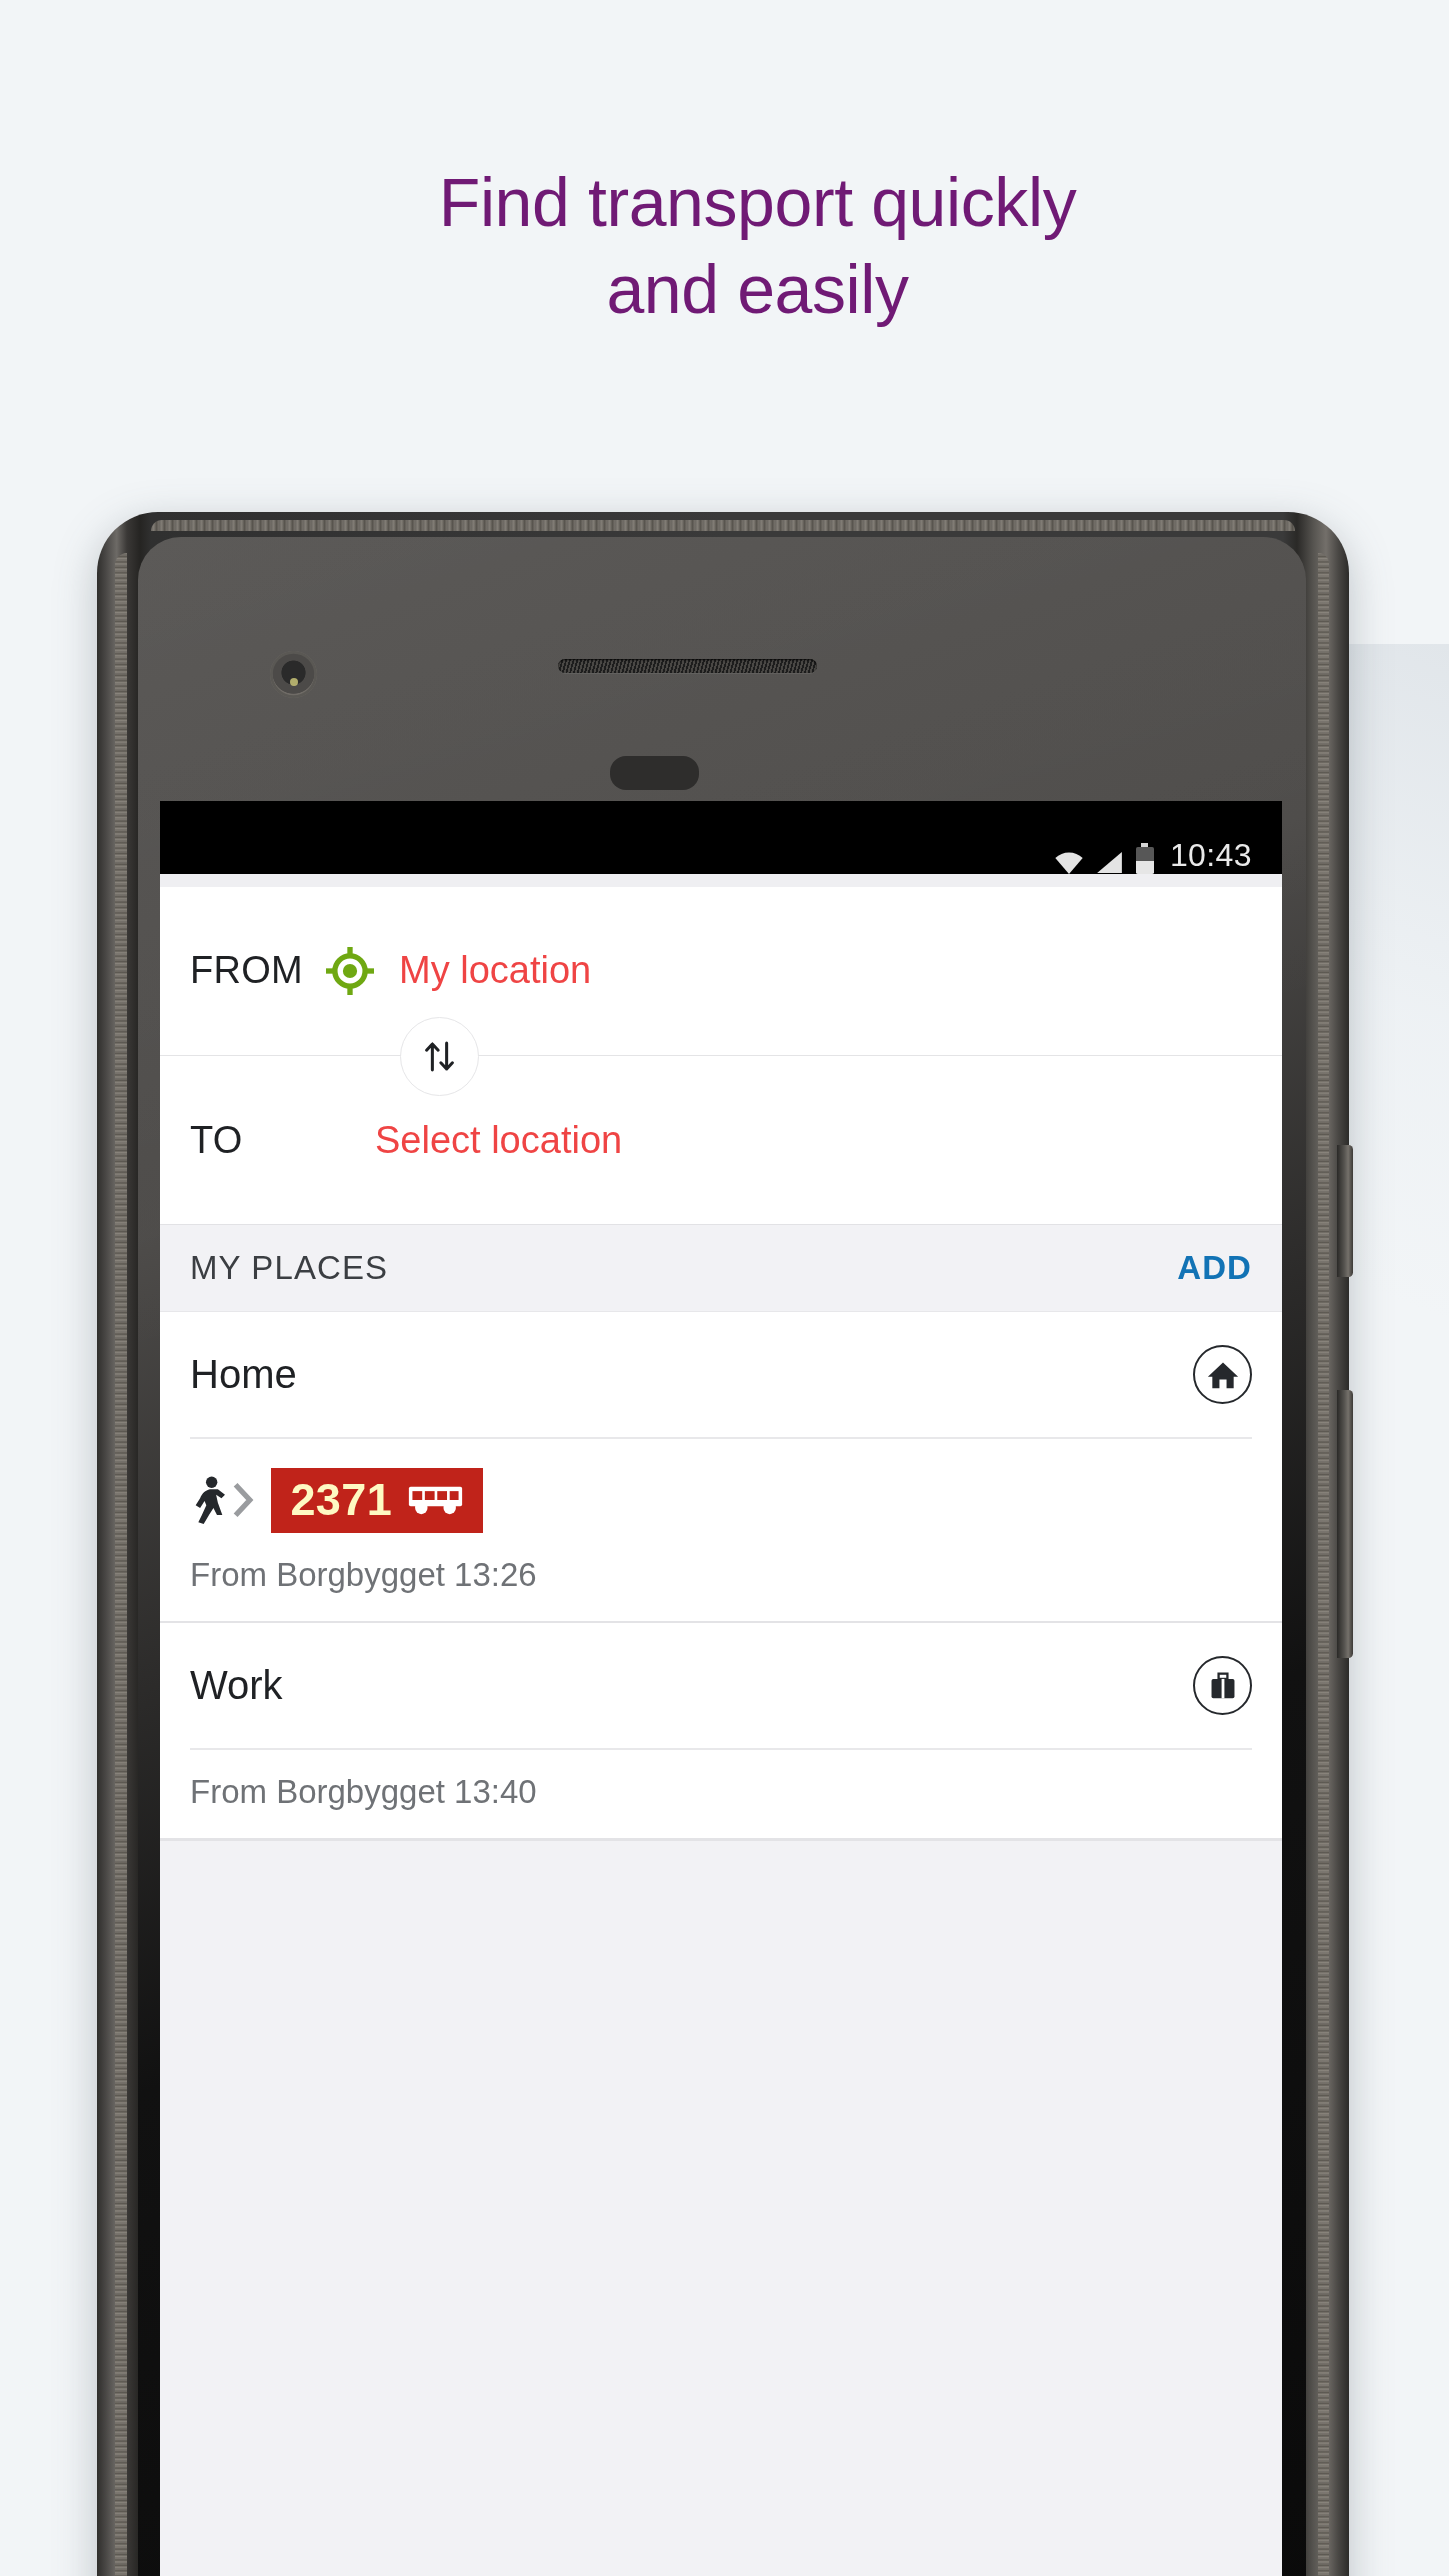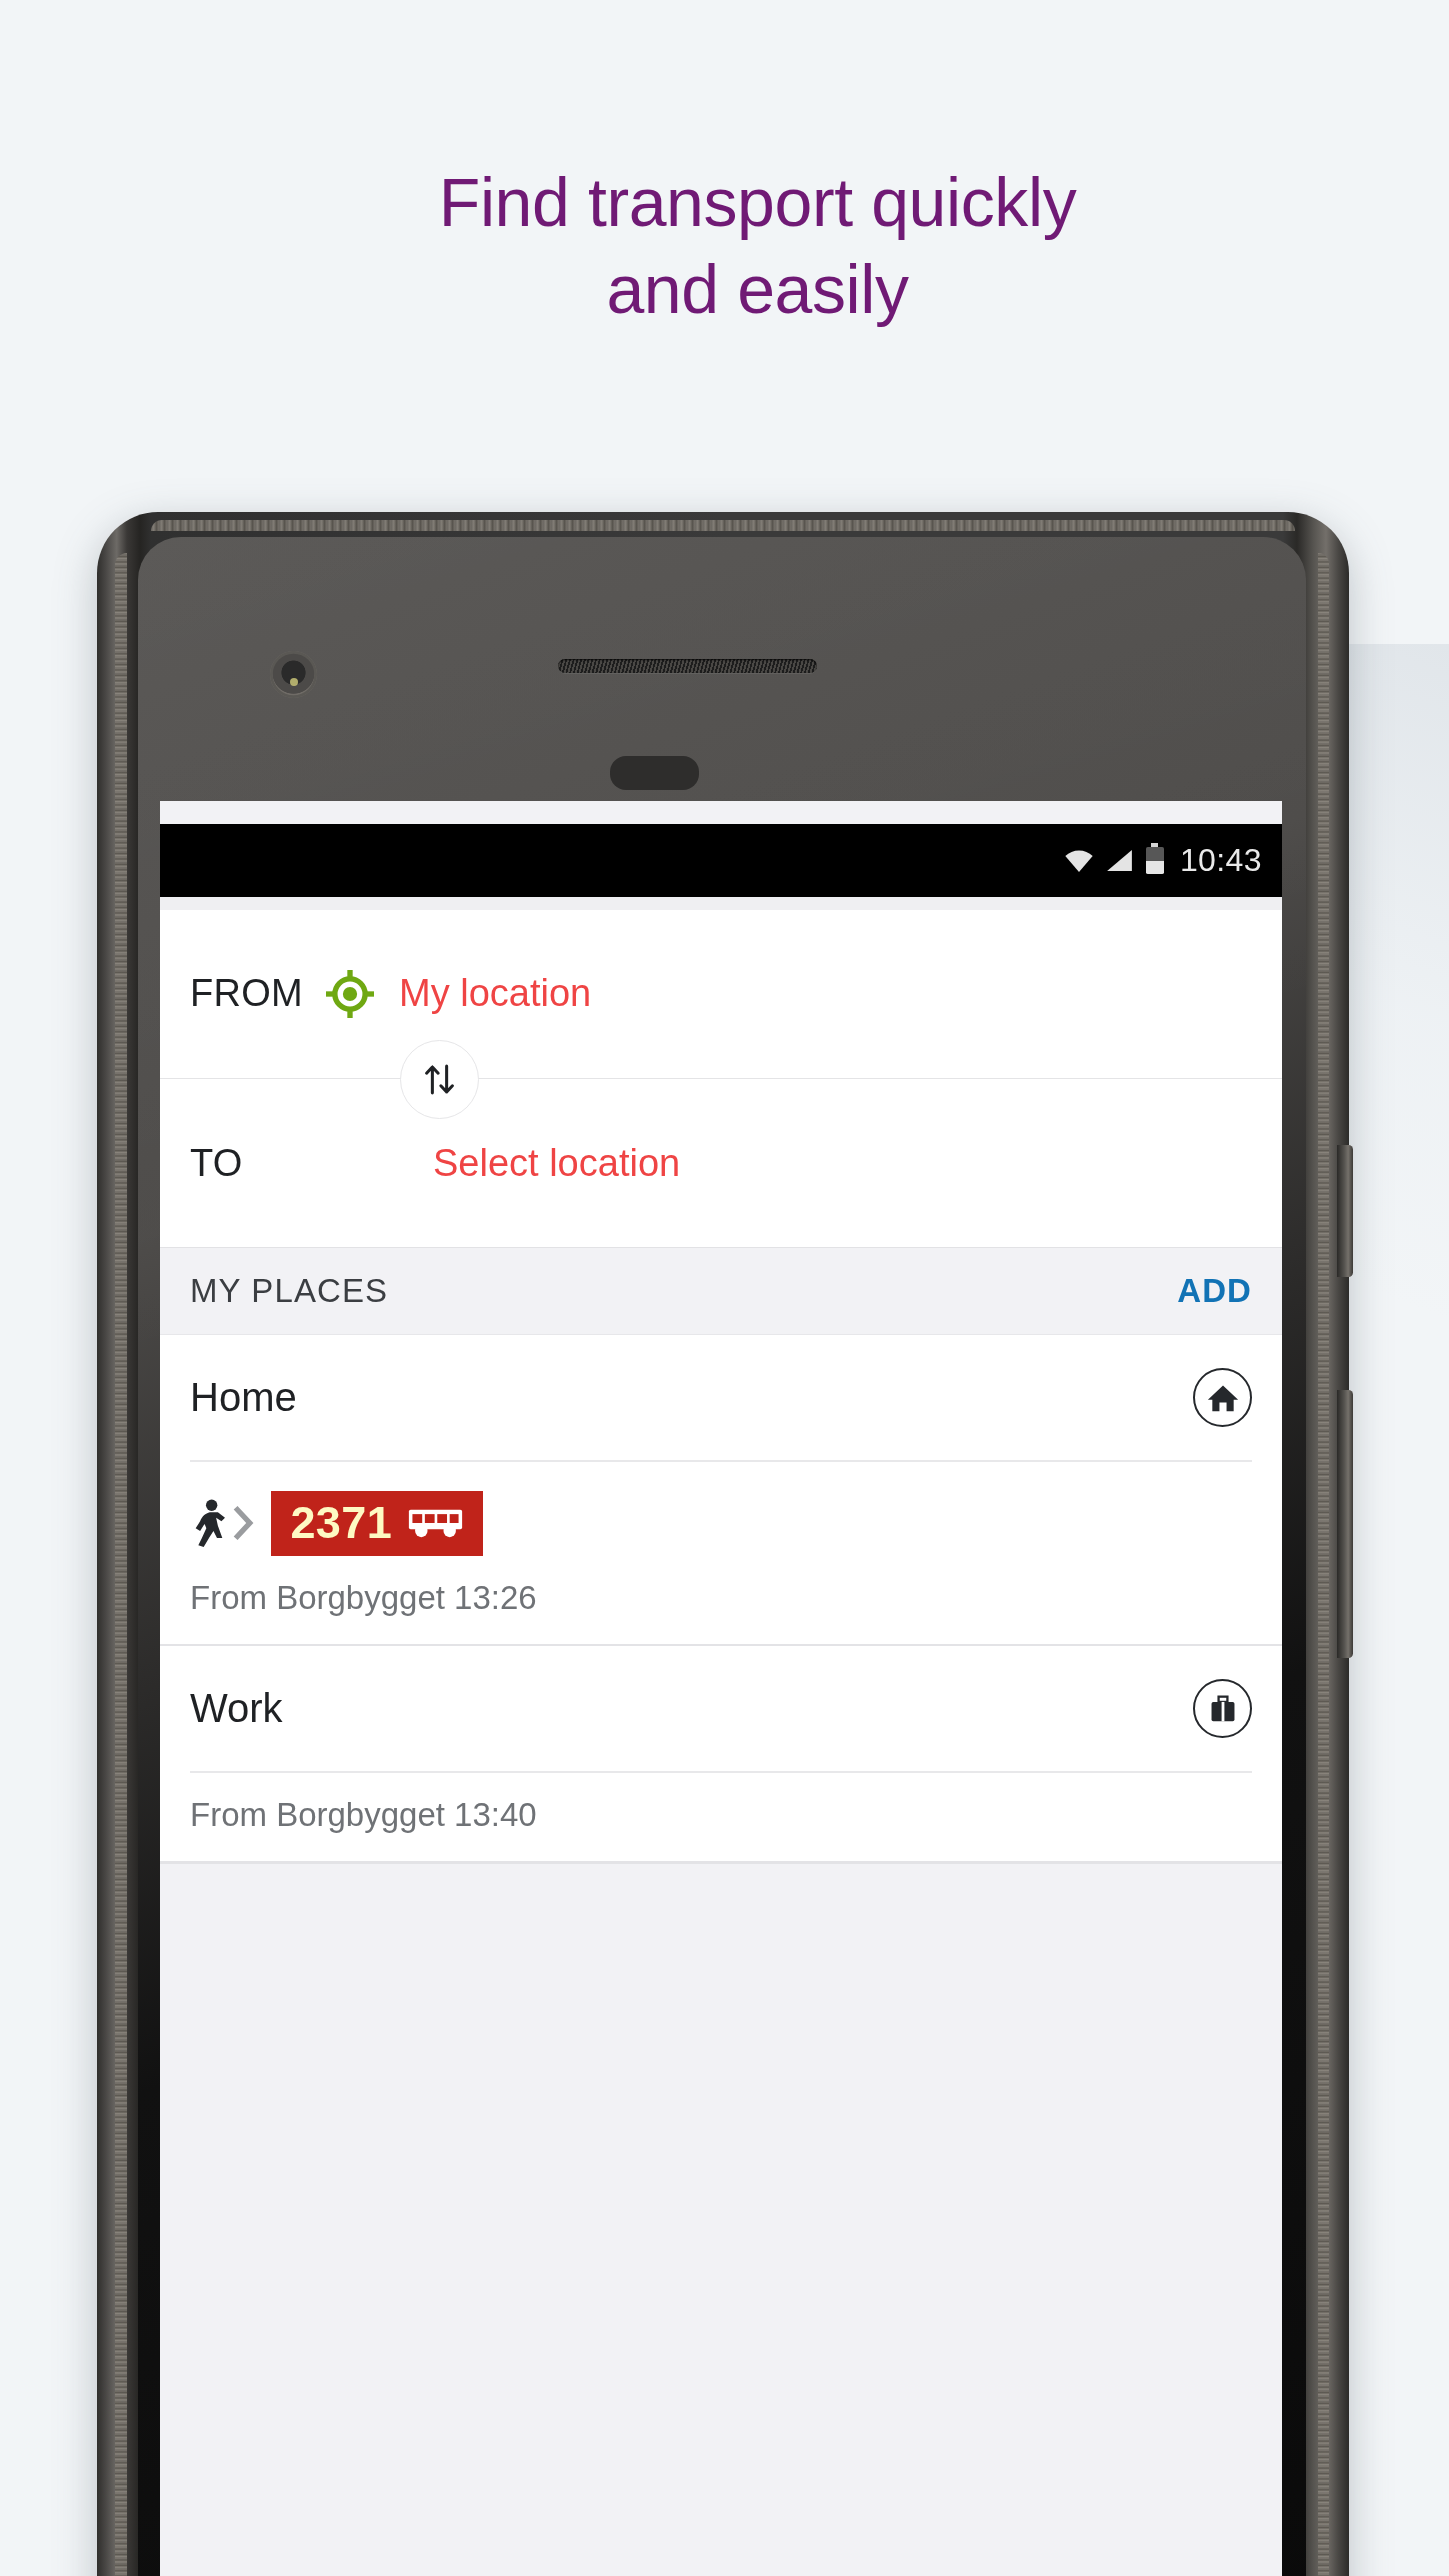--- a/index.html
+++ b/index.html
@@ -120,24 +120,23 @@
     left:63px; top:289px;
     width:1122px; height:1822px;
     background:#F2F2F5;
     overflow:hidden;
   }
 
   
   .statusbar {
     height:73px;
     background:#000;
-    display:flex; align-items:center; justify-content:flex-end;
-    padding-right:20px;
+    display:flex; align-items:flex-end; justify-content:flex-end;
+    padding-right:30px;
     gap:12.5px;
-    margin-top:23px;
   }
   .sb-wifi { width:30px; height:23px; }
   .sb-signal { width:27px; height:23px; }
   .sb-battery { width:18px; height:27px; position:relative; }
   .sb-battery .cap {
     position:absolute; left:5.4px; top:-3.6px; width:7.2px; height:3.6px; background:#d6d6d6;
   }
   .sb-battery .shell {
     position:absolute; inset:0; background:#575757; border-radius:1.8px; overflow:hidden;
   }
@@ -161,21 +160,21 @@
   .row-label {
     width:136px;
     font-size:38px;
     color:#1f2124;
     letter-spacing:0.3px;
   }
   .gps-icon { width:48px; height:48px; margin-right:25px; flex:0 0 auto;}
   .row-value {
     font-size:38px; color:#ef4444;
   }
-  .row-value.to-value { margin-left:107px; }
+  .row-value.to-value { margin-left:49px; }
   .divider {
     height:1.8px; background:#E4E4E6; margin-left:0;
   }
   .swap-btn {
     position:absolute;
     left:240px; top:-39px;
     width:79px; height:79px;
     border-radius:50%;
     background:#fff;
     border:1.8px solid #E6E6E8;

